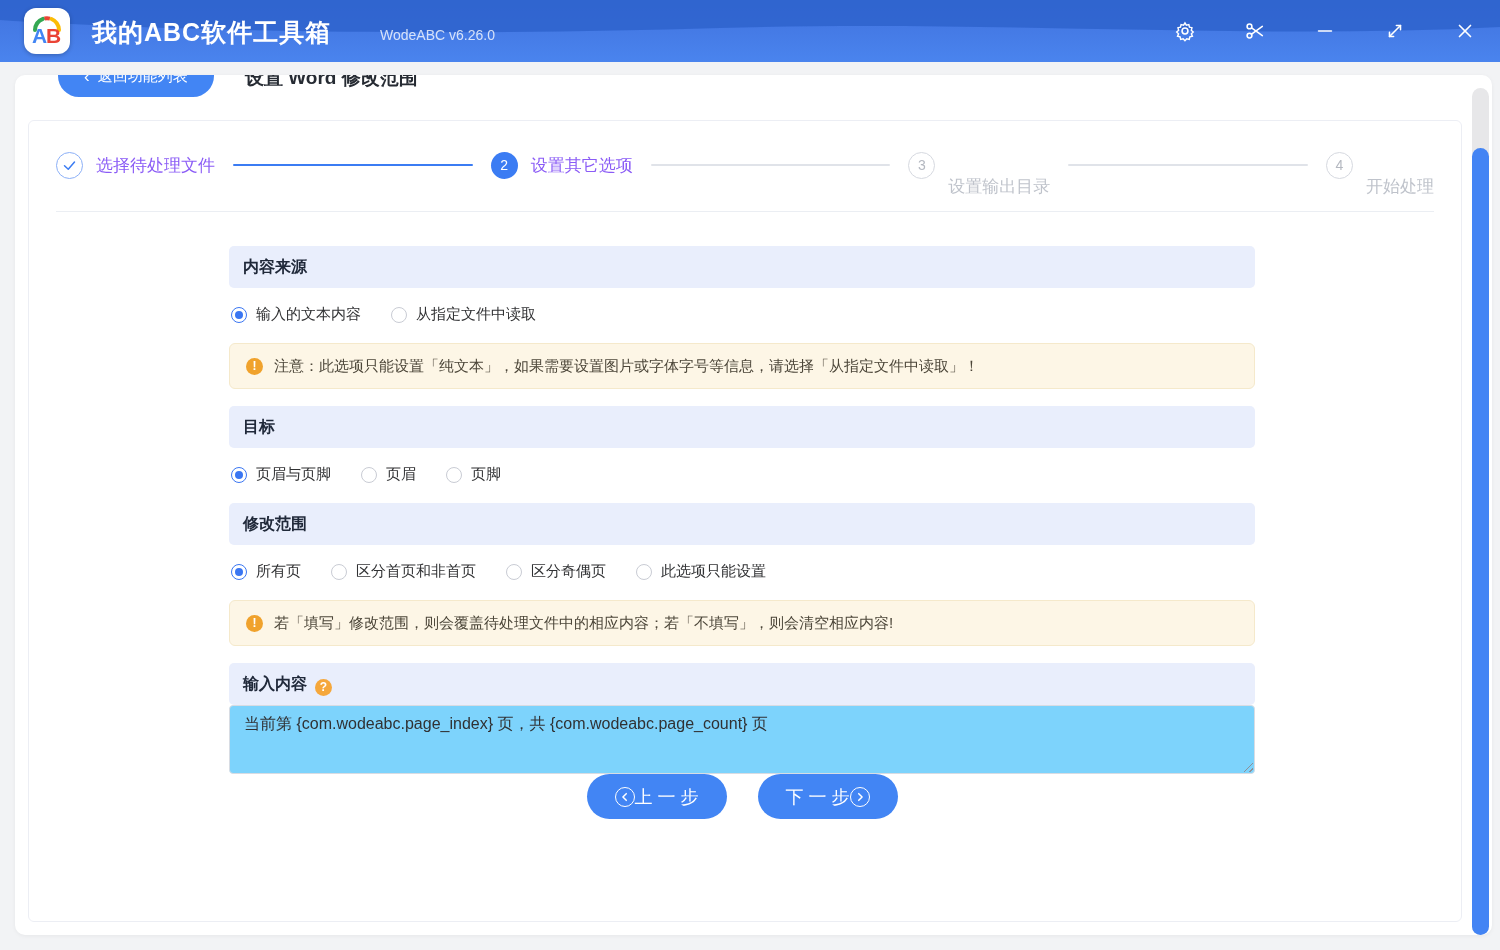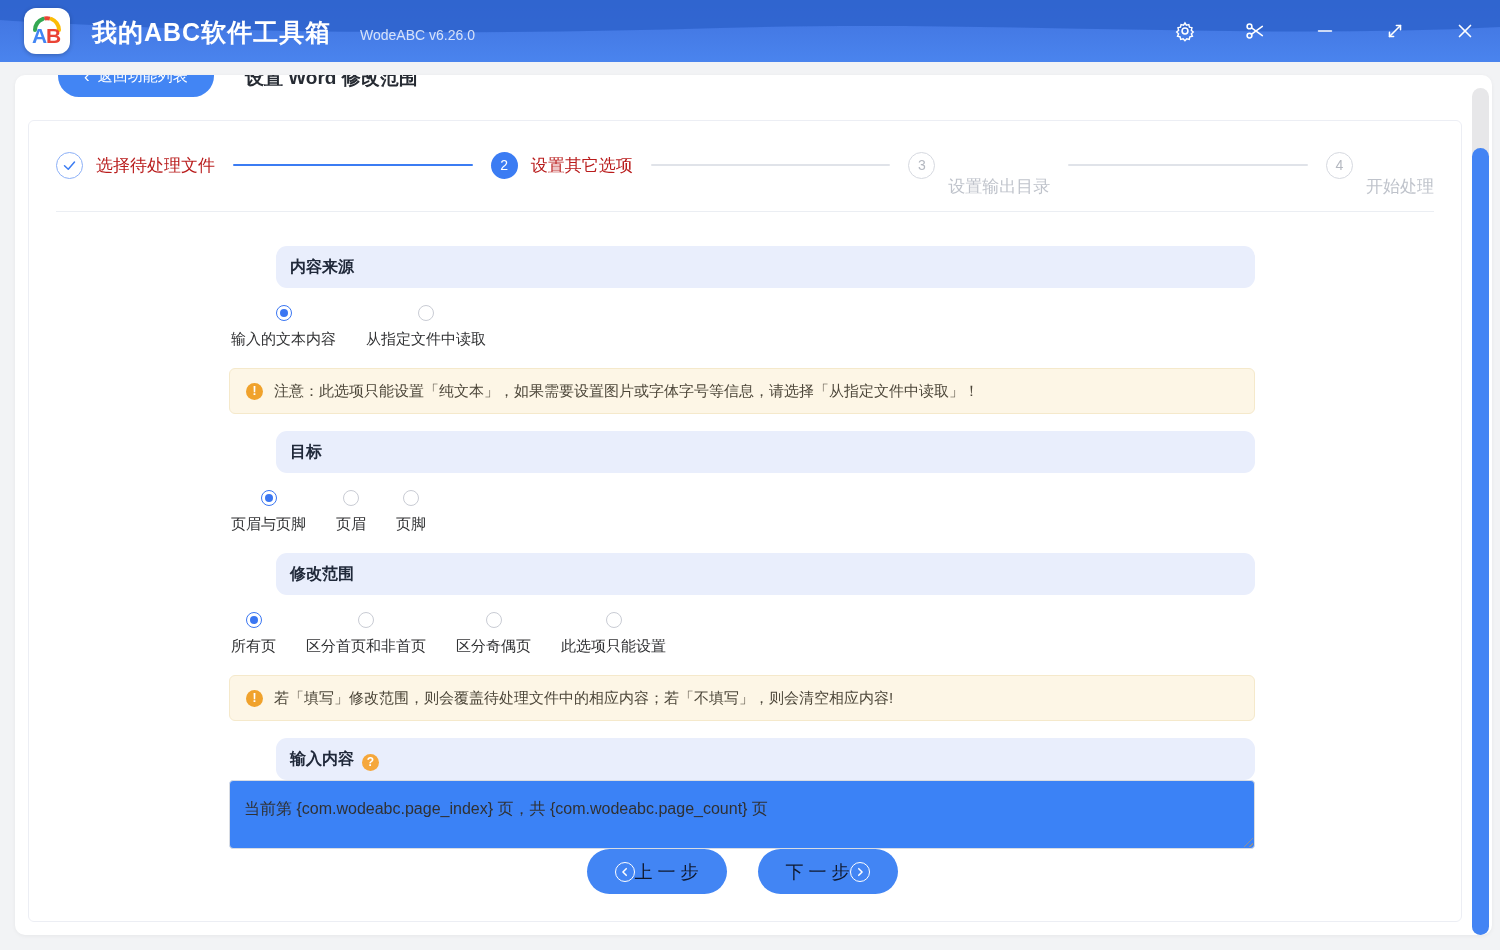--- a/index.html
+++ b/index.html
@@ -21,21 +21,21 @@
     position:absolute; left:24px; top:8px; width:46px; height:46px;
     background:#ffffff; border-radius:12px;
     box-shadow:0 1px 4px rgba(0,0,0,.25);
     display:flex; align-items:center; justify-content:center;
   }
   .app-title{
     position:absolute; left:92px; top:0; height:62px; line-height:64px;
     font-size:25px; font-weight:bold; color:#ffffff; letter-spacing:1px;
   }
   .app-version{
-    position:absolute; left:360px; top:0; height:62px; line-height:70px;
+    position:absolute; left:380px; top:0; height:62px; line-height:70px;
     font-size:14px; color:rgba(255,255,255,.78);
   }
   .tb-actions{
     position:absolute; right:0; top:0; height:62px; display:flex; align-items:center;
   }
   .tb-btn{
     width:70px; height:62px; display:flex; align-items:center; justify-content:center;
     color:#fff; font-size:20px; cursor:pointer; background:transparent; border:none;
   }
   .tb-btn svg{ display:block; }
@@ -74,40 +74,40 @@
   }
   .step{ display:flex; align-items:center; gap:13px; flex:none; }
   .step-circle{
     width:27px; height:27px; border-radius:50%; flex:none;
     display:flex; align-items:center; justify-content:center;
     font-size:14px;
   }
   .step.done .step-circle{ border:1px solid #8cb0f7; background:#fff; }
   .step.active .step-circle{ background:#3b7cf3; color:#fff; }
   .step.pending .step-circle{ border:1px solid #d6d9e0; color:#b4b8c0; background:#fff; }
-  .step-label{ font-size:17px; color:#b91c1c; white-space:nowrap; }
+  .step-label{ font-size:17px; color:#8b5cf6; white-space:nowrap; }
   .step.pending .step-label{ color:#bfc3cb;margin-top:43px; }
   .connector{ flex:1; height:2px; margin:0 18px; border-radius:1px; }
   .connector.blue{ background:#3b7cf3; }
   .connector.gray{ background:#e0e3e9; }
   .panel-divider{
     position:absolute; left:27px; right:27px; top:90px; height:1px; background:#ebeef3;
   }
 
   
   .content{ position:absolute; left:200px; top:125px; width:1026px; }
   .sec-header{
-    height:42px; line-height:42px; background:#e9eefc; border-radius:11px;
-    padding:0 14px; font-size:16px; font-weight:bold; color:#20293a;margin-left:47px;
+    height:42px; line-height:42px; background:#e9eefc; border-radius:5px;
+    padding:0 14px; font-size:16px; font-weight:bold; color:#20293a;
   }
   .opt-row{
     padding:17px 2px 19px 2px; display:flex; align-items:center; gap:30px;
     font-size:15px; color:#303133;
   }
-  .opt{ display:flex; align-items:center; gap:9px; cursor:pointer;flex-direction:column; }
+  .opt{ display:flex; align-items:center; gap:9px; cursor:pointer; }
   .radio{
     width:16px; height:16px; border-radius:50%; border:1px solid #c9ccd4;
     background:#fff; position:relative; flex:none;
   }
   .opt.checked .radio{ border-color:#3a76f2; }
   .opt.checked .radio::after{
     content:""; position:absolute; left:3px; top:3px; width:8px; height:8px;
     border-radius:50%; background:#3a76f2;
   }
   .note{
@@ -122,34 +122,34 @@
   }
   .help-ico{
     display:inline-flex; width:17px; height:17px; border-radius:50%;
     background:#f5a73b; color:#fff; font-size:12px; font-weight:bold;
     align-items:center; justify-content:center; vertical-align:-2px; margin-left:8px;
     cursor:pointer;
   }
   .ta-wrap{ position:relative; }
   textarea.input-area{
     width:100%; height:69px; border:1px solid #d8dce3; border-radius:4px;
-    padding:16px 14px; font-size:16px; color:#303133; resize:none;
-    font-family:inherit; line-height:1.5; display:block; background:#3b82f6;
+    padding:6px 14px; font-size:16px; color:#303133; resize:none;
+    font-family:inherit; line-height:1.5; display:block; background:#7dd3fc;
   }
   .ta-grip{
     position:absolute; right:2px; bottom:2px; width:11px; height:11px;
     background:
       linear-gradient(315deg, transparent 2px, #8d9097 2px 3px, transparent 3px 6px, #8d9097 6px 7px, transparent 7px);
     pointer-events:none;
   }
 
   
   .footer-btns{ display:flex; justify-content:center; gap:31px; margin-top:0px; }
   .pill-btn{
-    height:45px; border-radius:23px; background:#4285f4; border:none; color:#0f172a;
+    height:45px; border-radius:23px; background:#4285f4; border:none; color:#ffffff;
     font-size:18px; display:inline-flex; align-items:center; 
     padding:0 28px; cursor:pointer; font-family:inherit;
   }
   .pill-btn .txt{ letter-spacing:5px; margin-right:-5px; }
   .circ-ico{
     width:20px; height:20px; border-radius:50%; border:1.6px solid #fff;
     display:flex; align-items:center; justify-content:center; flex:none;
   }
 
   

